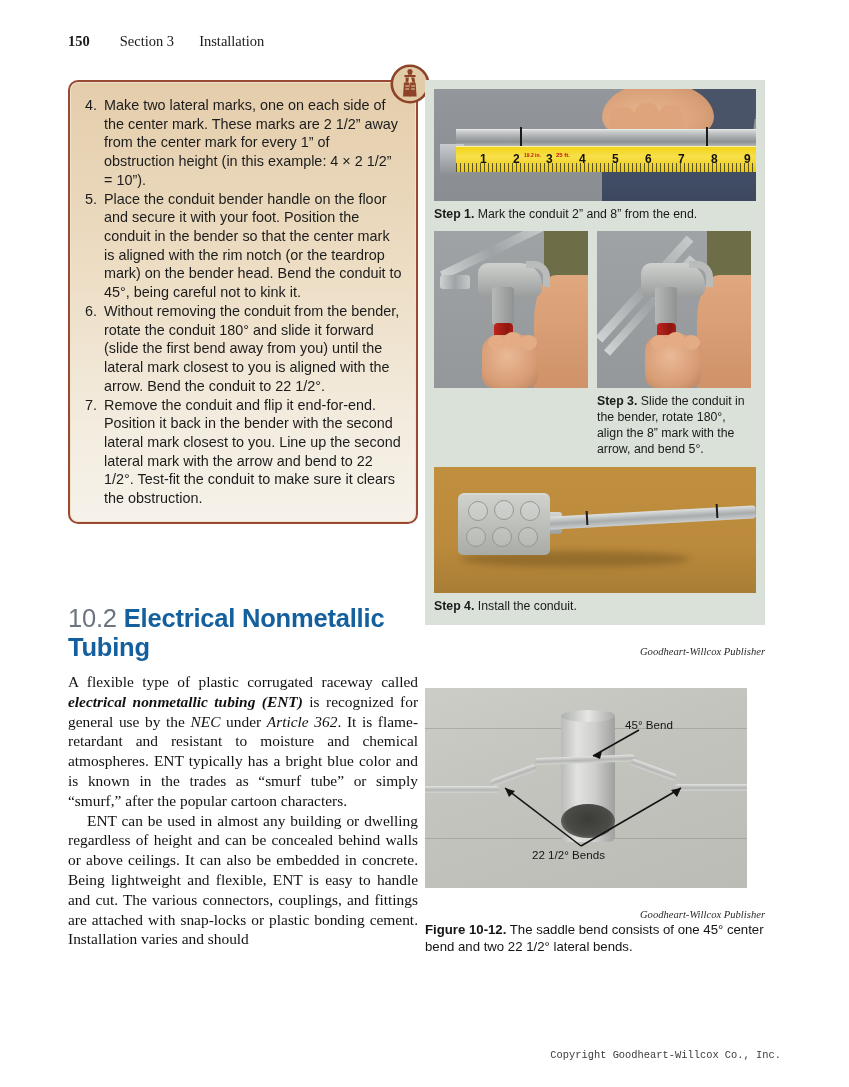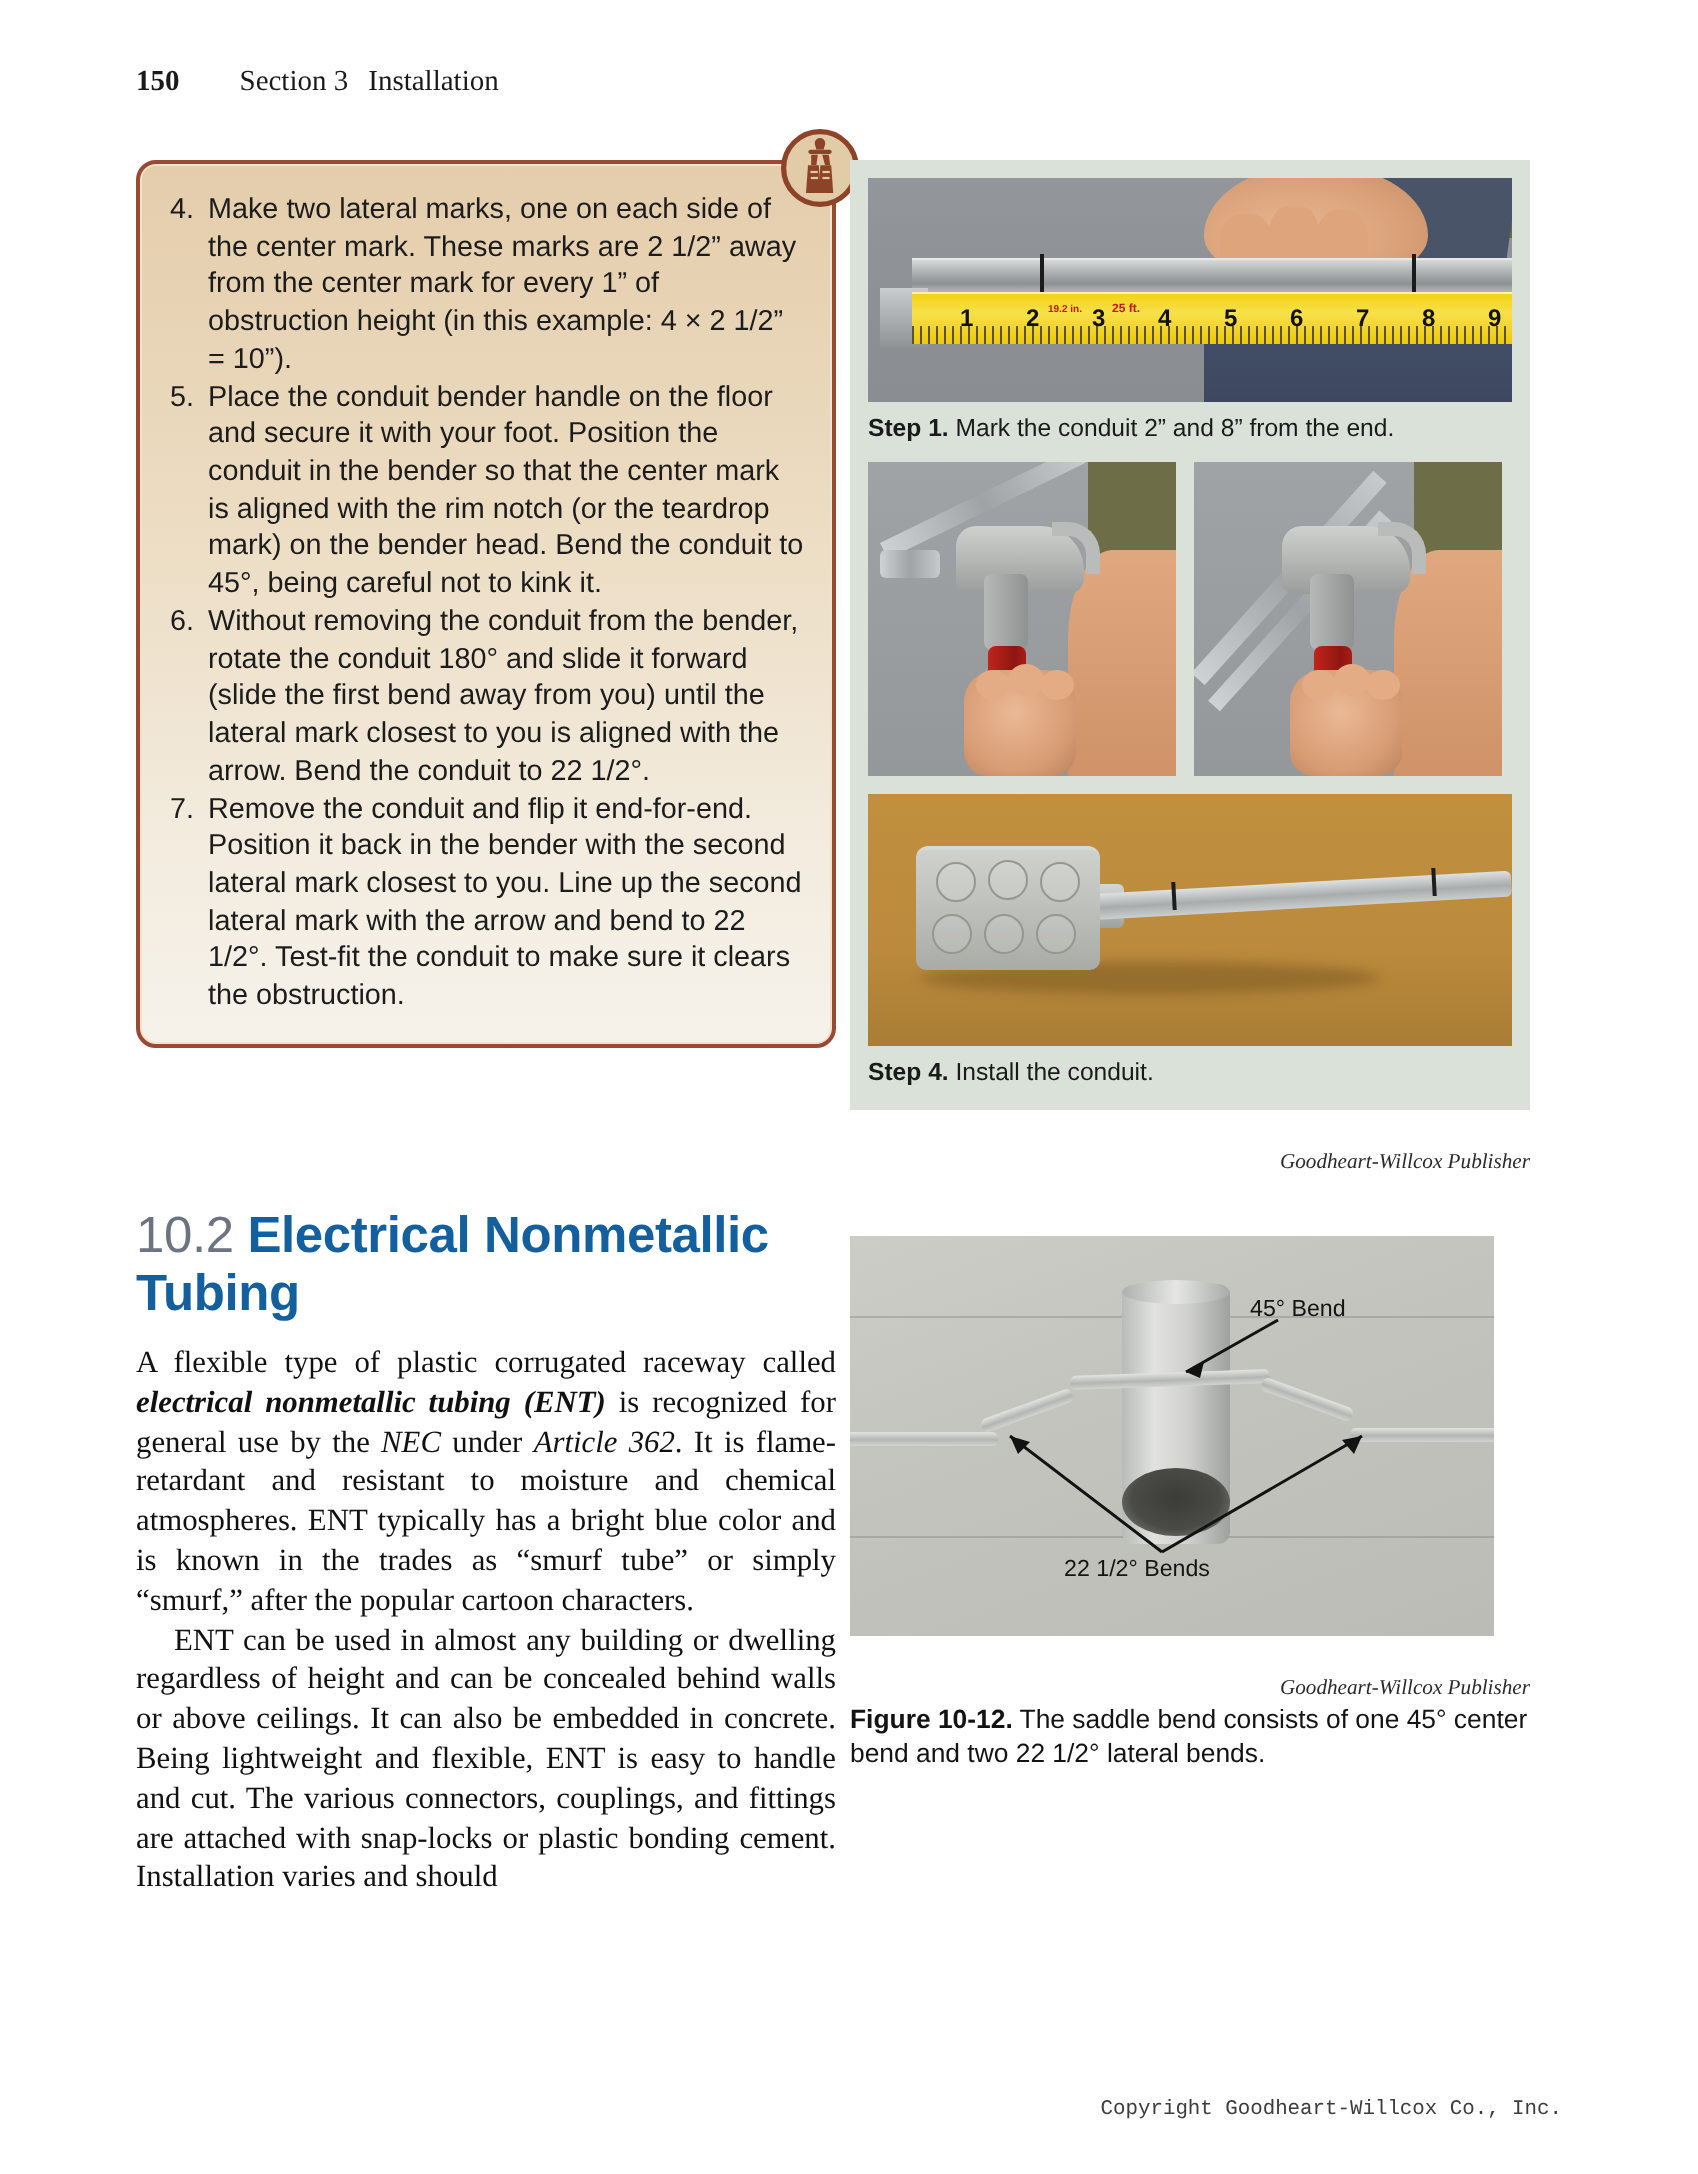--- a/index.html
+++ b/index.html
@@ -21,21 +21,21 @@
     top: 33px;
     font-family: "Liberation Serif", serif;
     font-size: 14.5px;
     color: #1a1a1a;
     white-space: nowrap;
   }
   .running-head .folio {
     font-weight: bold;
     margin-right: 30px;
   }
-  .running-head .sec-num { margin-right: 10px; text-align: center; }
+  .running-head .sec-num { margin-right: 25px; text-align: center; }
 
   
   .col-left {
     position: absolute;
     left: 68px;
     top: 80px;
     width: 350px;
   }
   .col-right {
     position: absolute;
@@ -392,20 +392,21 @@
           <div class="bd-conduit" style="left:10px;top:118px;width:128px;height:8px;transform:rotate(-48deg);transform-origin:left center;"></div>
           <div class="bd-head"></div>
           <div class="bd-hook"></div>
           <div class="bd-neck"></div>
           <div class="bd-handle"></div>
           <div class="bd-fist"></div>
           <div class="bd-knuckle" style="left:54px;top:104px;width:17px;height:15px;"></div>
           <div class="bd-knuckle" style="left:70px;top:101px;width:18px;height:16px;"></div>
           <div class="bd-knuckle" style="left:86px;top:104px;width:17px;height:15px;"></div>
         </div>
+        <p class="step-caption"><b>Step 3.</b><span> Slide the conduit in the bender, rotate 180°, align the 8” mark with the arrow, and bend 5°.</span></p>
       </div>
     </div>
 
     <div class="photo photo-box4" style="margin-top:9px;">
       <div class="b4-bg"></div>
       <div class="b4-shadow"></div>
       <div class="b4-connector"></div>
       <div class="b4-conduit"></div>
       <div class="b4-band" style="left:152px;top:44px;transform:rotate(-3deg);"></div>
       <div class="b4-band" style="left:282px;top:37px;transform:rotate(-3deg);"></div>

